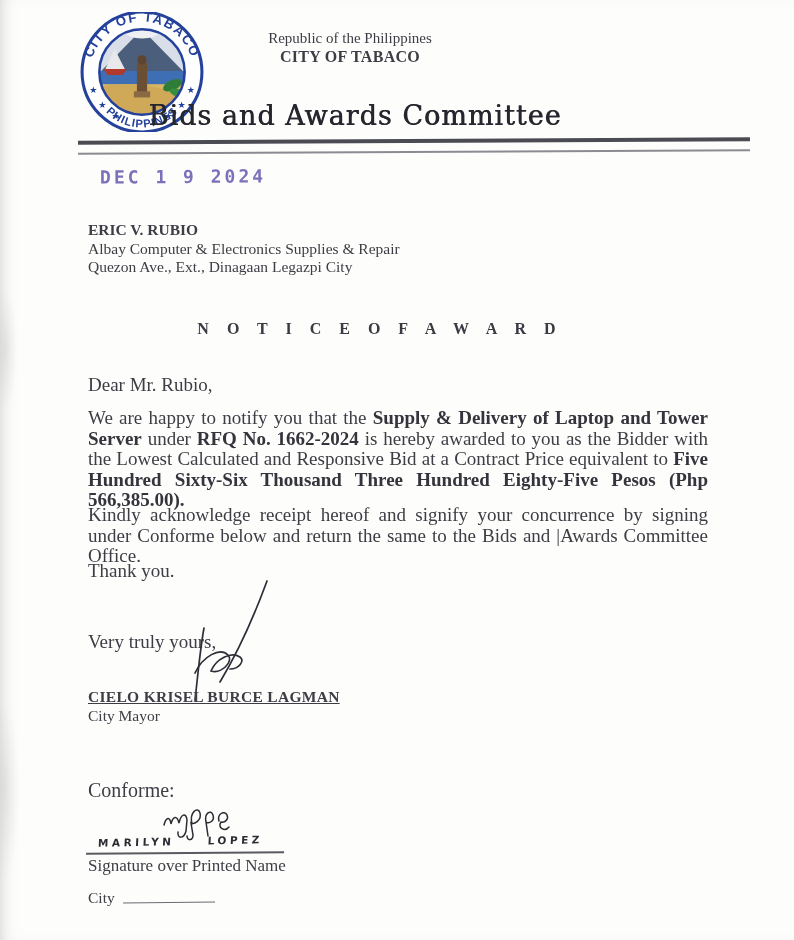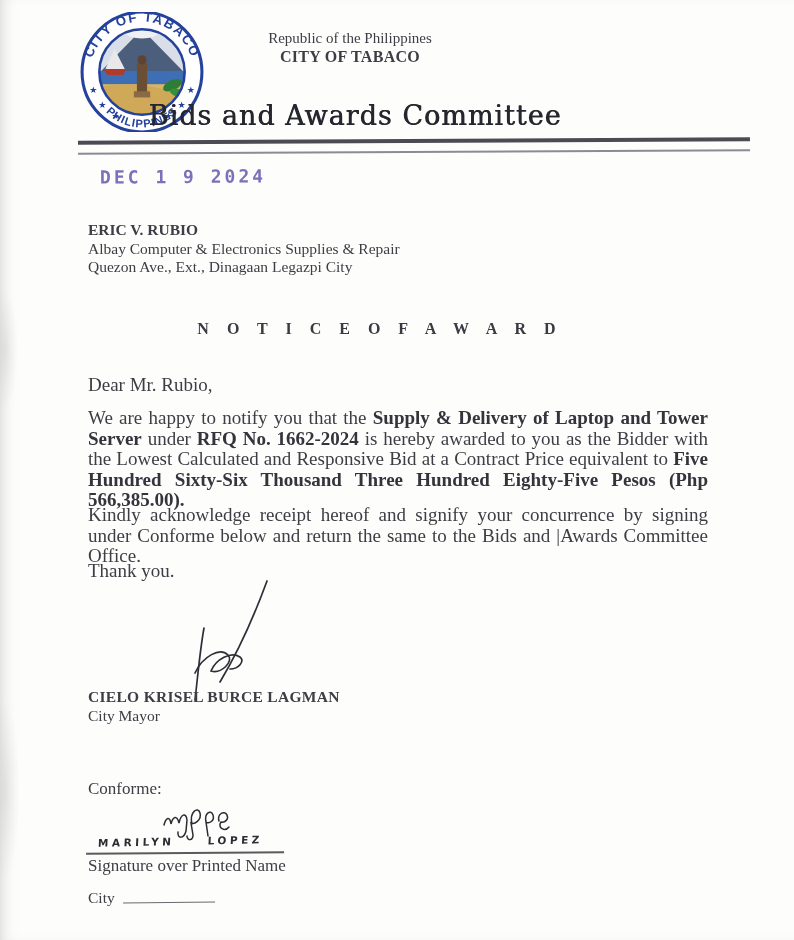--- a/index.html
+++ b/index.html
@@ -52,24 +52,24 @@
   .salutation{top:375px;}
   .p1{top:408px;}
   .p2{top:505px;}
   .thanks{top:561px;}
   .valediction{top:632px;}
 
   
   .sig-mayor{left:170px; top:576px; width:110px; height:132px;}
   .sig-scribble{left:158px; top:800px; width:80px; height:42px;}
   .signatory{left:88px; top:688px; font-size:15.5px; line-height:18.5px;}
-  .signatory .sig-name{font-weight:bold; letter-spacing:.3px;}
+  .signatory .sig-name{font-weight:bold; letter-spacing:.3px;text-decoration:underline;}
 
   
-  .conforme-label{left:88px; top:779px; font-size:17px;}
+  .conforme-label{left:88px; top:779px; font-size:20px;}
   .handwritten-name{
     left:98px; top:835px; font-family:"DejaVu Sans", sans-serif;
     font-size:10.5px; letter-spacing:3.5px; word-spacing:26px;
     color:#2c2c33; transform:rotate(-1.2deg) skewX(-4deg); font-weight:bold;
   }
   .sig-line{left:86px; top:832px; width:198px; height:20px; border-bottom:2px solid #5a5a60; transform:rotate(-.4deg);}
   .sig-line-label{left:88px; top:856px; font-size:17px;}
   .date-row{left:88px; top:888px; font-size:15.5px;}
   .date-blank{display:inline-block; width:92px; border-bottom:1.6px solid #6a6a70; height:14px; margin-left:8px; transform:rotate(-.5deg);}
 
@@ -141,20 +141,21 @@
   </div>
 
   <p class="abs para salutation">Dear Mr. Rubio,</p>
 
   <p class="abs para justify p1"><span>We are happy to notify you that the </span><span class="b">Supply &amp; Delivery of Laptop and Tower Server</span><span> under </span><span class="b">RFQ No. 1662-2024</span><span> is hereby awarded to you as the Bidder with the Lowest Calculated and Responsive Bid at a Contract Price equivalent to </span><span class="b">Five Hundred Sixty-Six Thousand Three Hundred Eighty-Five Pesos (Php 566,385.00).</span></p>
 
   <p class="abs para justify p2">Kindly acknowledge receipt hereof and signify your concurrence by signing under Conforme below and return the same to the Bids and |Awards Committee Office.</p>
 
   <p class="abs para thanks">Thank you.</p>
 
+  <p class="abs para valediction">Very truly yours,</p>
 
   <svg class="abs sig-mayor" viewBox="0 0 110 132">
     <g fill="none" stroke="#2e2e38" stroke-width="1.7" stroke-linecap="round">
       <path d="M 97 5 C 86 35 68 76 50 106"></path>
       <path d="M 34 52 C 30 74 28 98 25 124"></path>
       <path d="M 25 97 C 33 80 50 71 58 79 C 64 86 51 98 41 95 C 46 83 61 75 70 81 C 75 85 69 93 60 93"></path>
     </g>
   </svg>
 
   <div class="abs signatory">

